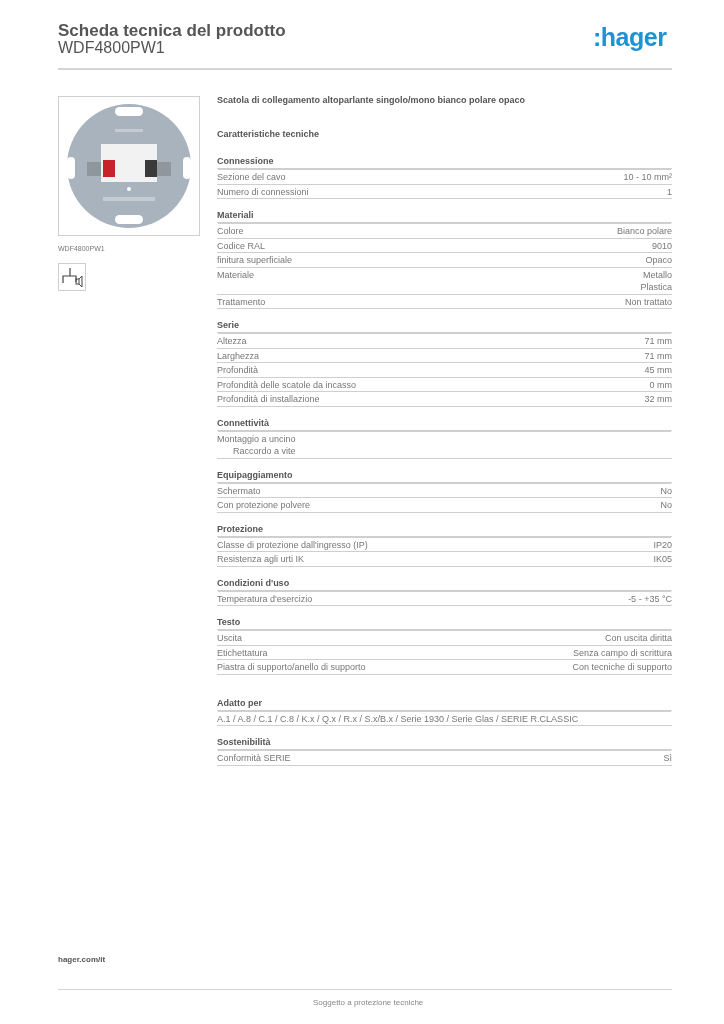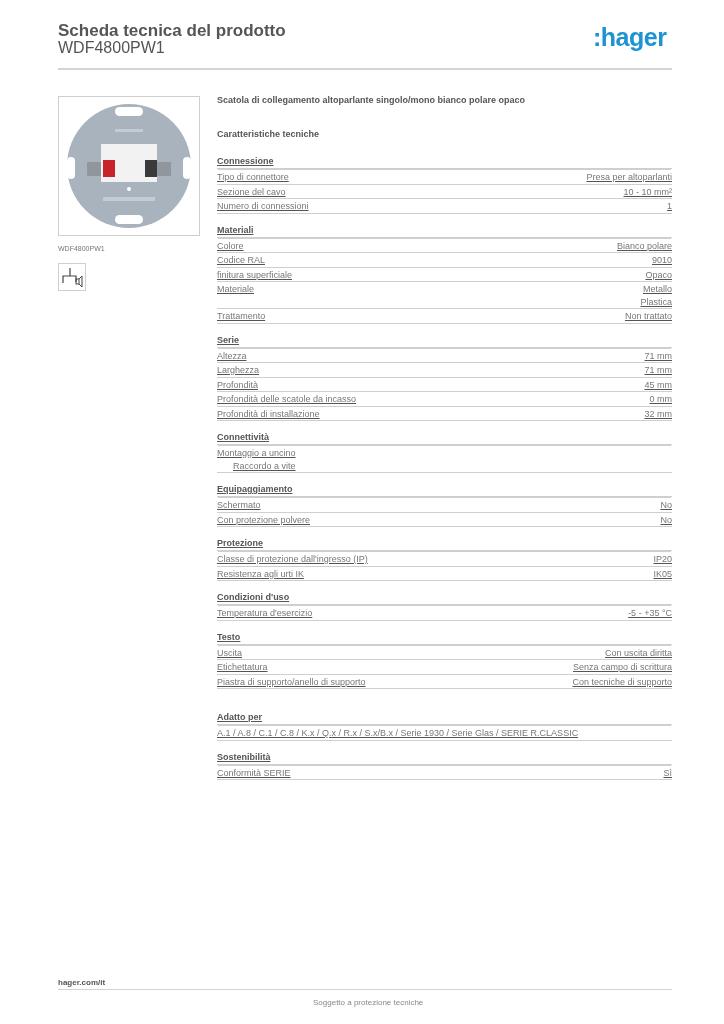--- a/index.html
+++ b/index.html
@@ -10,28 +10,28 @@
   .logo { position: absolute; left: 593px; top: 23px; font-size: 25px; font-weight: bold; color: #1d93d1; letter-spacing: -0.5px; }
   .header-rule { position: absolute; left: 58px; top: 68px; width: 614px; height: 2px; background: #d4d4d4; }
 
   .img-box { position: absolute; left: 58px; top: 96px; width: 142px; height: 140px; border: 1px solid #cfcfcf; box-sizing: border-box; background: #fff; }
   .img-caption { position: absolute; left: 58px; top: 245px; font-size: 7px; color: #777; }
   .symbol-box { position: absolute; left: 58px; top: 263px; width: 28px; height: 28px; border: 1px solid #cfcfcf; box-sizing: border-box; }
 
   .content { position: absolute; left: 217px; top: 95px; width: 455px; }
   .prod-desc { font-size: 9px; font-weight: bold; color: #555; height: 34px; }
   .tech-title { font-size: 9px; font-weight: bold; color: #555; height: 26px; }
-  .section { margin-bottom: 10px; text-decoration: underline; }
+  .section { margin-bottom: 10px; }
   .sec-head { font-size: 9px; font-weight: bold; color: #555; padding-bottom: 1px; border-bottom: 1px solid #cfcfcf; box-shadow: 0 2px 0 -1px #cfcfcf; margin-bottom: 1px; line-height: 12px; }
   .row { display: flex; justify-content: space-between; font-size: 9px; color: #777; border-bottom: 1px solid #cfcfcf; line-height: 12.5px; padding-top: 1px; }
   .row .val { text-align: right; }
   .gap-extra { height: 12px; }
 
   .footer-rule { position: absolute; left: 58px; top: 989px; width: 614px; height: 1px; background: #d4d4d4; }
-  .footer-left { position: absolute; left: 58px; top: 978px; font-size: 8px; font-weight: bold; color: #555; }
+  .footer-left { position: absolute; left: 58px; top: 955px; font-size: 8px; font-weight: bold; color: #555; }
   .footer-mid { position: absolute; left: 313px; top: 998px; font-size: 8px; color: #888; }
   .footer-right { position: absolute; left: 625px; top: 998px; font-size: 8px; font-weight: bold; color: #555; margin-top: 38px; }
 </style>
 </head>
 <body>
 
 <div class="header-title">Scheda tecnica del prodotto</div>
 <div class="header-sub">WDF4800PW1</div>
 <div class="logo">:hager</div>
 <div class="header-rule"></div>
@@ -62,24 +62,20 @@
   </svg>
 </div>
 
 <div class="content">
   <div class="prod-desc">Scatola di collegamento altoparlante singolo/mono bianco polare opaco</div>
   <div class="tech-title">Caratteristiche tecniche</div>
 
   <div class="section">
     <div class="sec-head">Connessione</div>
     <div class="row">
-        <span>Tipo di connettore</span>
-        <span class="val">Presa per altoparlanti</span>
-      </div>
-    <div class="row">
         <span>Sezione del cavo</span>
         <span class="val">10 - 10 mm²</span>
       </div>
     <div class="row">
         <span>Numero di connessioni</span>
         <span class="val">1</span>
       </div>
   </div>
 
   <div class="section">

